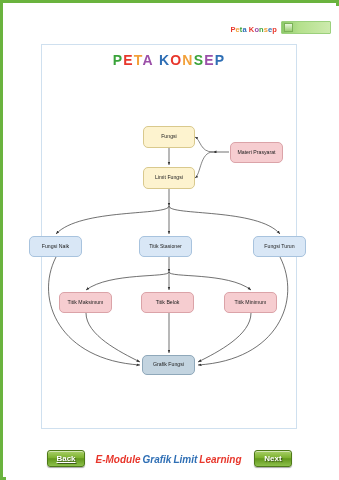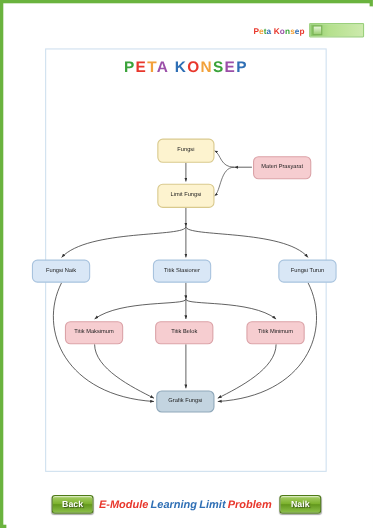--- a/index.html
+++ b/index.html
@@ -78,21 +78,21 @@
   .navbtn{
     position:absolute;top:2px;
     width:36px;height:15px;border-radius:3px;
     border:1px solid #4e7a18;
     background:linear-gradient(to bottom,#a9cf6a 0%,#7eb32f 45%,#63981d 52%,#8cc04a 100%);
     box-shadow:inset 0 1px 0 rgba(255,255,255,.5),0 1px 1px rgba(0,0,0,.35);
     color:#ffffff;font-size:8px;font-weight:bold;
     text-shadow:1px 1px 1px rgba(0,0,0,.5);
     display:flex;align-items:center;justify-content:center;cursor:pointer;
   }
-  #back-button{left:42px;}
+  #back-button{left:42px;text-decoration:underline;}
   #next-button{right:42px;}
   #footer-title{font-size:10px;font-weight:bold;font-style:italic;white-space:nowrap;}
   #footer-title span{margin-right:2px;}
 </style>
 </head>
 <body>
 
 <div id="page-frame">
   <div id="frame-inner"></div>
 </div>
@@ -154,15 +154,15 @@
     <div class="node n-blue" style="left: 139px; top: 236px; width: 53px; height: 21px;">Titik Stasioner</div>
     <div class="node n-blue" style="left: 253px; top: 236px; width: 53px; height: 21px;">Fungsi Turun</div>
     <div class="node n-pink" style="left: 59px; top: 292px; width: 53px; height: 21px;">Titik Maksimum</div>
     <div class="node n-pink" style="left: 141px; top: 292px; width: 53px; height: 21px;">Titik Belok</div>
     <div class="node n-pink" style="left: 224px; top: 292px; width: 53px; height: 21px;">Titik Minimum</div>
     <div class="node n-steel" style="left: 142px; top: 355px; width: 53px; height: 20px;">Grafik Fungsi</div>
   </div>
 
 <div id="footer">
   <div class="navbtn" id="back-button">Back</div>
-  <div id="footer-title"><span style="color: rgb(232, 55, 44); font-style: italic;">E-Module</span><span style="color: rgb(47, 111, 181);">Learning</span><span style="color: rgb(47, 111, 181);">Limit</span><span style="color: rgb(232, 55, 44);">Problem</span></div>
-  <div class="navbtn" id="next-button">Naik</div>
+  <div id="footer-title"><span style="color: rgb(232, 55, 44); font-style: italic;">E-Module</span><span style="color: rgb(47, 111, 181);">Grafik</span><span style="color: rgb(47, 111, 181);">Limit</span><span style="color: rgb(232, 55, 44);">Learning</span></div>
+  <div class="navbtn" id="next-button">Next</div>
 </div>
 
 </body></html>

